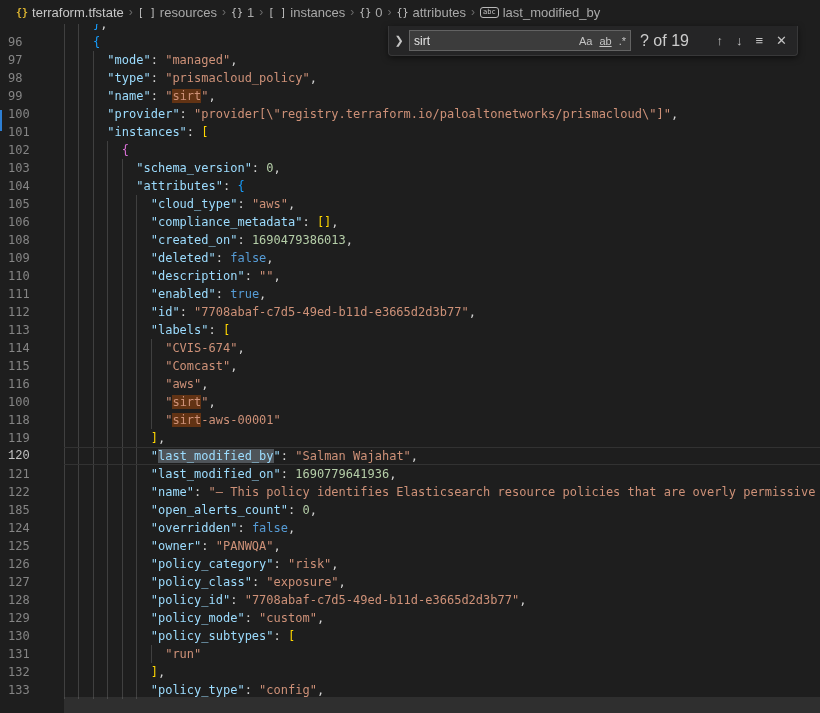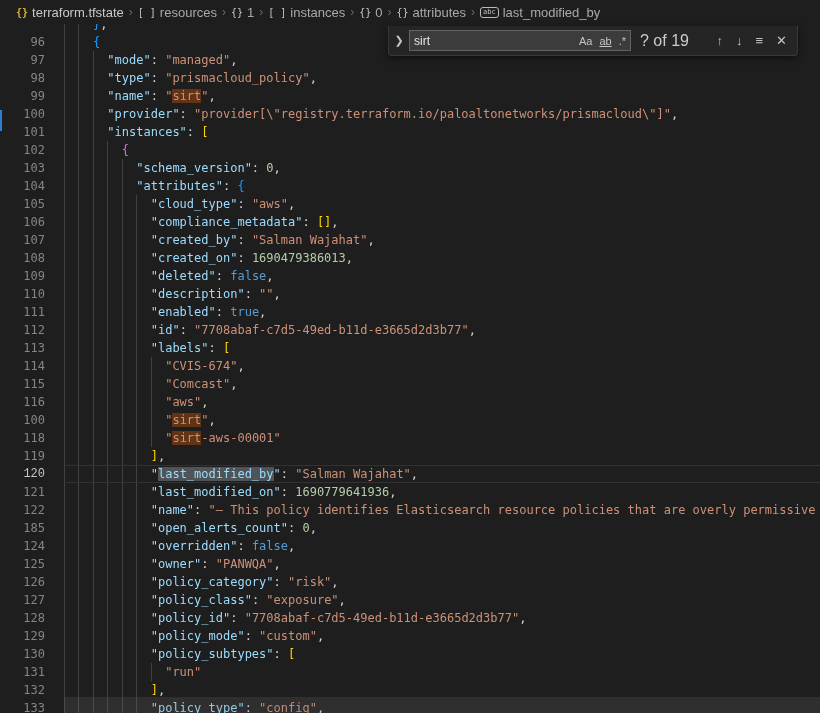--- a/index.html
+++ b/index.html
@@ -22,21 +22,21 @@
   .bc-icon { font-family:"DejaVu Sans Mono", monospace; font-size:10px; color:#c5c5c5; }
   .bc-icon.yellow { color:#dcb430; font-weight:bold; }
   .bc-icon.abc-box { border:1px solid #b9b9b9; border-radius:3px; font-size:7px; padding:0 2px; line-height:9px; color:#c5c5c5; }
   .bc-item:first-child .bc-label { color:#c8c8c8; }
 
   
   .editor { position:absolute; top:24px; left:0; right:0; bottom:0; overflow:hidden; }
   .code-scroll { margin-top:-9px; }
   .line { position:relative; display:flex; height:18px; line-height:18px;
           font-family:"DejaVu Sans Mono", monospace; font-size:12px; white-space:pre; }
-  .gutter { flex:none; width:45px; text-align:right; color:var(--gutter); user-select:none; }
+  .gutter { flex:none; width:45px; text-align:left; color:var(--gutter); user-select:none;padding-left:8px; }
   .content { flex:1; margin-left:19px; position:relative; overflow:hidden; }
   .indent { display:inline-block; vertical-align:top; height:18px;
             background-image:repeating-linear-gradient(to right, var(--indentGuide) 0 1px, transparent 1px 14.4533px); }
   .line.current .gutter { color:var(--gutterActive);font-family:Liberation Mono, monospace; }
   .line.current::after { content:""; position:absolute; left:64px; right:0; top:0; bottom:0;
             border-top:1px solid var(--currentLineBorder); border-bottom:1px solid var(--currentLineBorder); pointer-events:none; }
   .tk-k { color:var(--key); } .tk-s { color:var(--string); } .tk-n { color:var(--number); }
   .tk-b { color:var(--boolean); } .tk-p { color:var(--punct); }
   .tk-y { color:var(--bracketYellow); } .tk-m { color:var(--bracketPink); } .tk-u { color:var(--bracketBlue); }
   .mk-f { background:var(--findMatch); }
@@ -118,21 +118,20 @@
         <div class="line"><div class="gutter">97</div><div class="content"><span class="indent" style="width: 43.3596px;"></span><span class="tk-k">"mode"</span><span class="tk-p">: </span><span class="tk-s">"managed"</span><span class="tk-p">,</span></div></div>
         <div class="line"><div class="gutter">98</div><div class="content"><span class="indent" style="width: 43.3596px;"></span><span class="tk-k">"type"</span><span class="tk-p">: </span><span class="tk-s">"prismacloud_policy"</span><span class="tk-p">,</span></div></div>
         <div class="line"><div class="gutter">99</div><div class="content"><span class="indent" style="width: 43.3596px;"></span><span class="tk-k">"name"</span><span class="tk-p">: </span><span class="tk-s">"</span><span class="tk-s mk-f">sirt</span><span class="tk-s">"</span><span class="tk-p">,</span></div></div>
         <div class="line"><div class="gutter">100</div><div class="content"><span class="indent" style="width: 43.3596px;"></span><span class="tk-k">"provider"</span><span class="tk-p">: </span><span class="tk-s">"provider[\"registry.terraform.io/paloaltonetworks/prismacloud\"]"</span><span class="tk-p">,</span></div></div>
         <div class="line"><div class="gutter">101</div><div class="content"><span class="indent" style="width: 43.3596px;"></span><span class="tk-k">"instances"</span><span class="tk-p">: </span><span class="tk-y">[</span></div></div>
         <div class="line"><div class="gutter">102</div><div class="content"><span class="indent" style="width: 57.8128px;"></span><span class="tk-m">{</span></div></div>
         <div class="line"><div class="gutter">103</div><div class="content"><span class="indent" style="width: 72.266px;"></span><span class="tk-k">"schema_version"</span><span class="tk-p">: </span><span class="tk-n">0</span><span class="tk-p">,</span></div></div>
         <div class="line"><div class="gutter">104</div><div class="content"><span class="indent" style="width: 72.266px;"></span><span class="tk-k">"attributes"</span><span class="tk-p">: </span><span class="tk-u">{</span></div></div>
         <div class="line"><div class="gutter">105</div><div class="content"><span class="indent" style="width: 86.7192px;"></span><span class="tk-k">"cloud_type"</span><span class="tk-p">: </span><span class="tk-s">"aws"</span><span class="tk-p">,</span></div></div>
         <div class="line"><div class="gutter">106</div><div class="content"><span class="indent" style="width: 86.7192px;"></span><span class="tk-k">"compliance_metadata"</span><span class="tk-p">: </span><span class="tk-y">[]</span><span class="tk-p">,</span></div></div>
-        <div class="line"><div class="gutter">107</div><div class="content"><span class="indent" style="width: 86.7192px;"></span><span class="tk-k">"created_by"</span><span class="tk-p">: </span><span class="tk-s">"Salman Wajahat"</span><span class="tk-p">,</span></div></div>
         <div class="line"><div class="gutter">108</div><div class="content"><span class="indent" style="width: 86.7192px;"></span><span class="tk-k">"created_on"</span><span class="tk-p">: </span><span class="tk-n">1690479386013</span><span class="tk-p">,</span></div></div>
         <div class="line"><div class="gutter">109</div><div class="content"><span class="indent" style="width: 86.7192px;"></span><span class="tk-k">"deleted"</span><span class="tk-p">: </span><span class="tk-b">false</span><span class="tk-p">,</span></div></div>
         <div class="line"><div class="gutter">110</div><div class="content"><span class="indent" style="width: 86.7192px;"></span><span class="tk-k">"description"</span><span class="tk-p">: </span><span class="tk-s">""</span><span class="tk-p">,</span></div></div>
         <div class="line"><div class="gutter">111</div><div class="content"><span class="indent" style="width: 86.7192px;"></span><span class="tk-k">"enabled"</span><span class="tk-p">: </span><span class="tk-b">true</span><span class="tk-p">,</span></div></div>
         <div class="line"><div class="gutter">112</div><div class="content"><span class="indent" style="width: 86.7192px;"></span><span class="tk-k">"id"</span><span class="tk-p">: </span><span class="tk-s">"7708abaf-c7d5-49ed-b11d-e3665d2d3b77"</span><span class="tk-p">,</span></div></div>
         <div class="line"><div class="gutter">113</div><div class="content"><span class="indent" style="width: 86.7192px;"></span><span class="tk-k">"labels"</span><span class="tk-p">: </span><span class="tk-y">[</span></div></div>
         <div class="line"><div class="gutter">114</div><div class="content"><span class="indent" style="width: 101.172px;"></span><span class="tk-s">"CVIS-674"</span><span class="tk-p">,</span></div></div>
         <div class="line"><div class="gutter">115</div><div class="content"><span class="indent" style="width: 101.172px;"></span><span class="tk-s">"Comcast"</span><span class="tk-p">,</span></div></div>
         <div class="line"><div class="gutter">116</div><div class="content"><span class="indent" style="width: 101.172px;"></span><span class="tk-s">"aws"</span><span class="tk-p">,</span></div></div>
         <div class="line"><div class="gutter">100</div><div class="content"><span class="indent" style="width: 101.172px;"></span><span class="tk-s">"</span><span class="tk-s mk-f">sirt</span><span class="tk-s">"</span><span class="tk-p">,</span></div></div>

